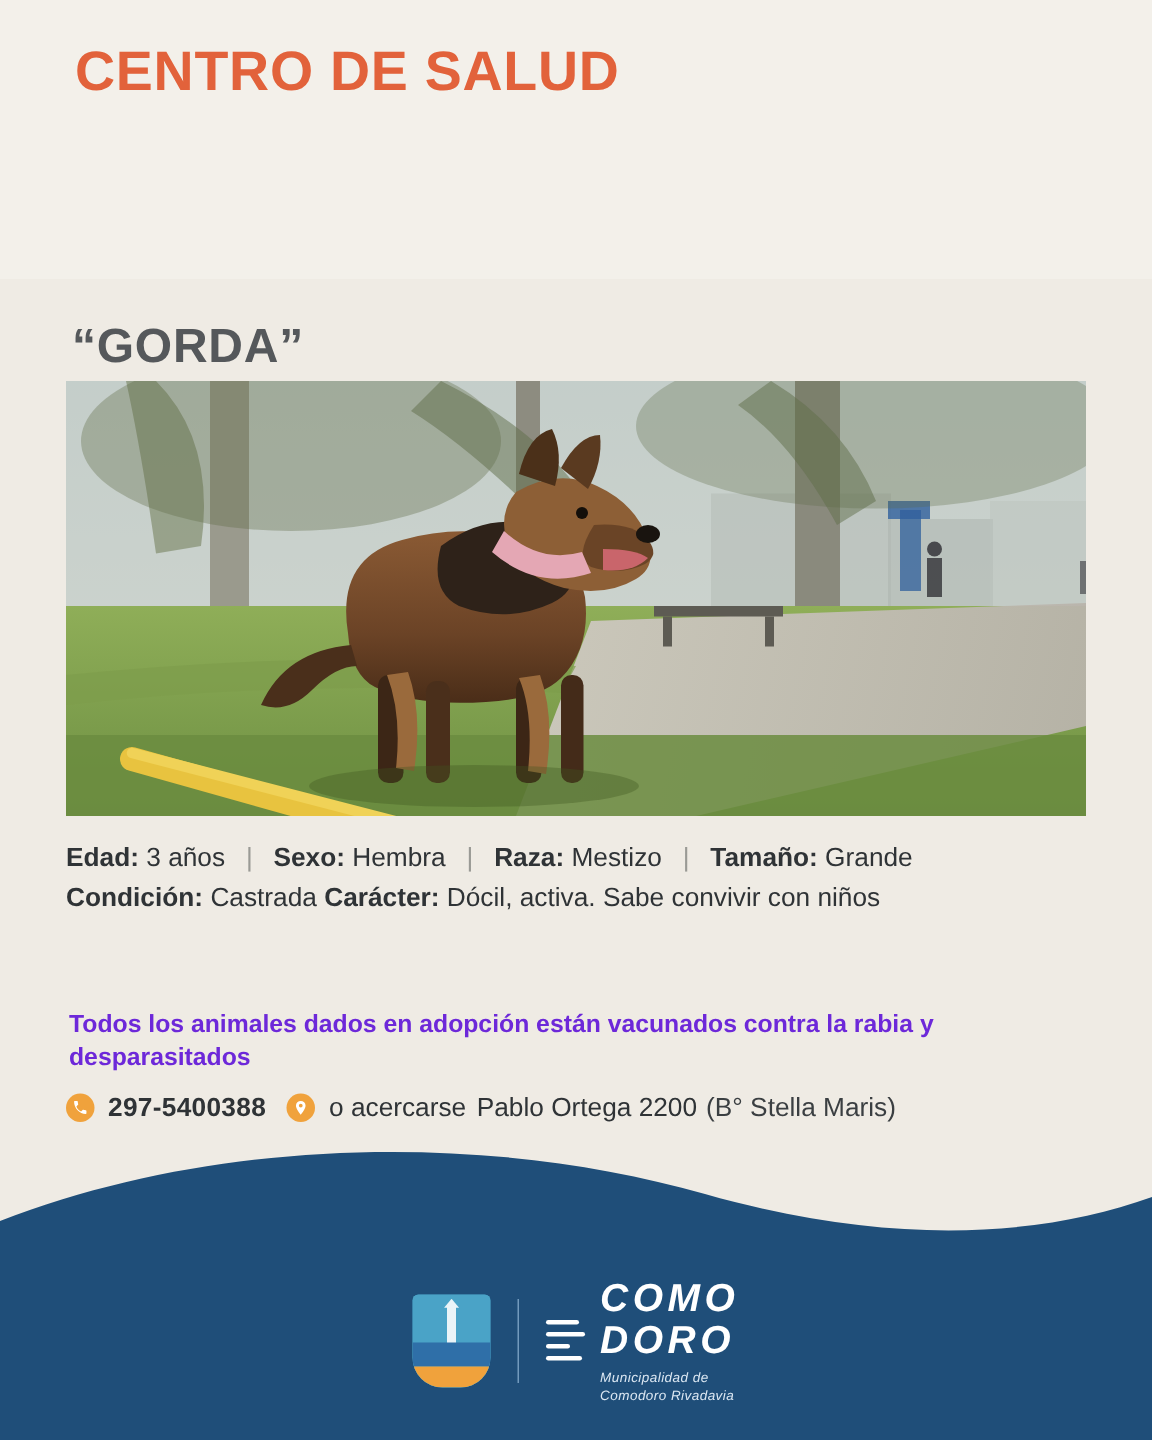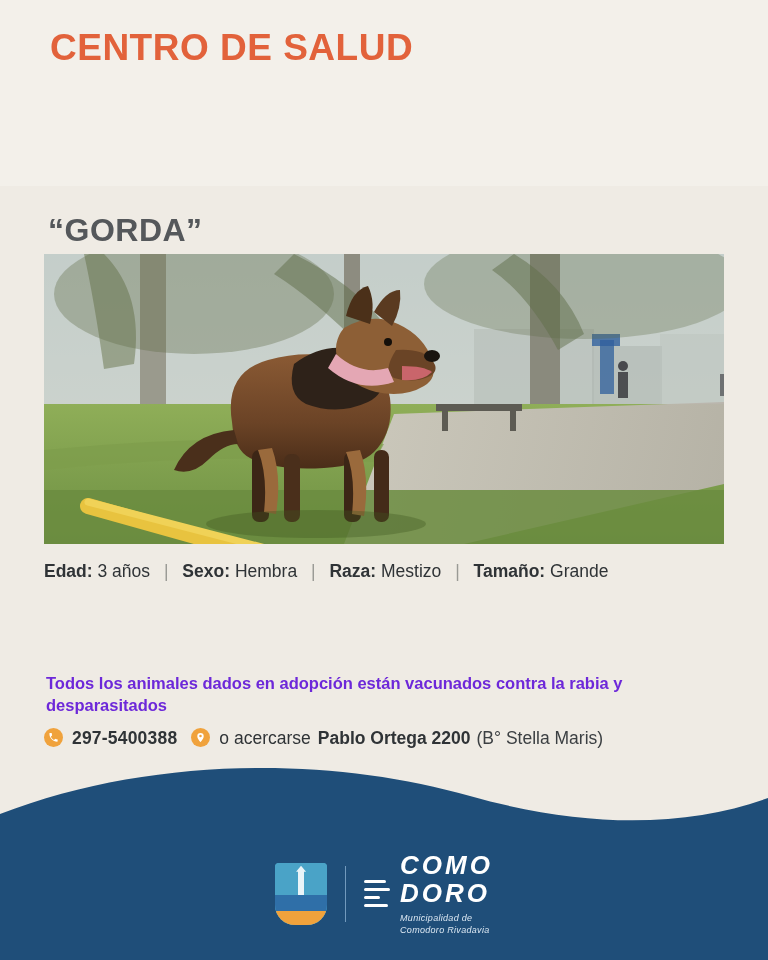--- a/index.html
+++ b/index.html
@@ -101,40 +101,40 @@
     font-weight: bold;
     color: #6d28d9;
     line-height: 1.35;
   }
 
   
   .contact {
     position: absolute;
     left: 44px; top: 728px;
     display: flex;
-    align-items: flex-start;
+    align-items: center;
     font-size: 17.5px;
     color: #2f3336;
     white-space: nowrap;
   }
   .ico {
     display: inline-flex;
     align-items: center;
     justify-content: center;
     width: 19px; height: 19px;
     border-radius: 50%;
     background: #f0a23c;
     margin-right: 9px;
     flex: 0 0 auto;
   }
   .ico svg { width: 11px; height: 11px; fill: #fff; }
   .ico.pin { background: #f0a23c; border-radius: 50% 50% 50% 50%; }
   .phone-num { font-weight: bold; letter-spacing: 0.2px; }
   .gap { width: 14px; display: inline-block; }
-  .addr-strong { font-weight: bold; }
+  .addr-strong { font-weight: normal; }
   .addr-light { color: #3b3f42; }
 
   
   .wave {
     position: absolute;
     left: 0; top: 740px;
     width: 768px; height: 220px;
   }
   .footer {
     position: absolute;
@@ -314,20 +314,26 @@
       <span>3 años</span>
       <span class="sep">|</span>
       <b>Sexo:</b>
       <span>Hembra</span>
       <span class="sep">|</span>
       <b>Raza:</b>
       <span>Mestizo</span>
       <span class="sep">|</span>
       <b>Tamaño:</b>
       <span>Grande</span>
+    </div>
+    <div class="info-row">
+      <b>Condición:</b>
+      <span>Castrada</span>
+      <b>Carácter:</b>
+      <span>Dócil, activa. Sabe convivir con niños</span>
     </div>
   </div>
 
   <div class="vacc">Todos los animales dados en adopción están vacunados contra la rabia y desparasitados</div>
 
   <div class="contact">
     <span class="ico">
       <svg viewBox="0 0 24 24">
           <path d="M6.6 10.8c1.4 2.8 3.8 5.2 6.6 6.6l2.2-2.2c.3-.3.7-.4 1-.2 1.2.4 2.4.6 3.6.6.6 0 1 .4 1 1V20c0 .6-.4 1-1 1C11 21 3 13 3 3c0-.6.4-1 1-1h3.4c.6 0 1 .4 1 1 0 1.3.2 2.5.6 3.6.1.4 0 .8-.2 1l-2.2 2.2z"></path>
         </svg>

